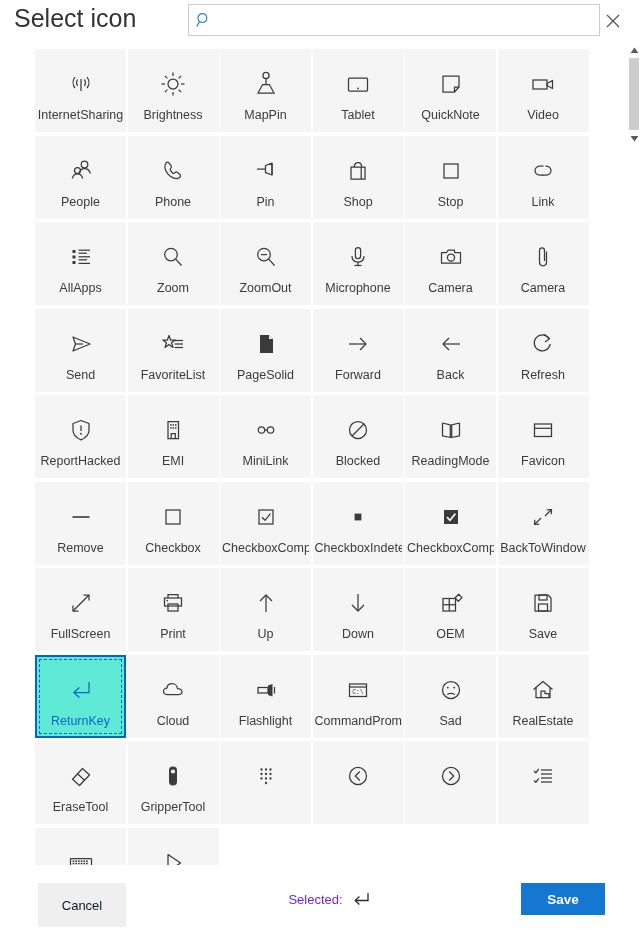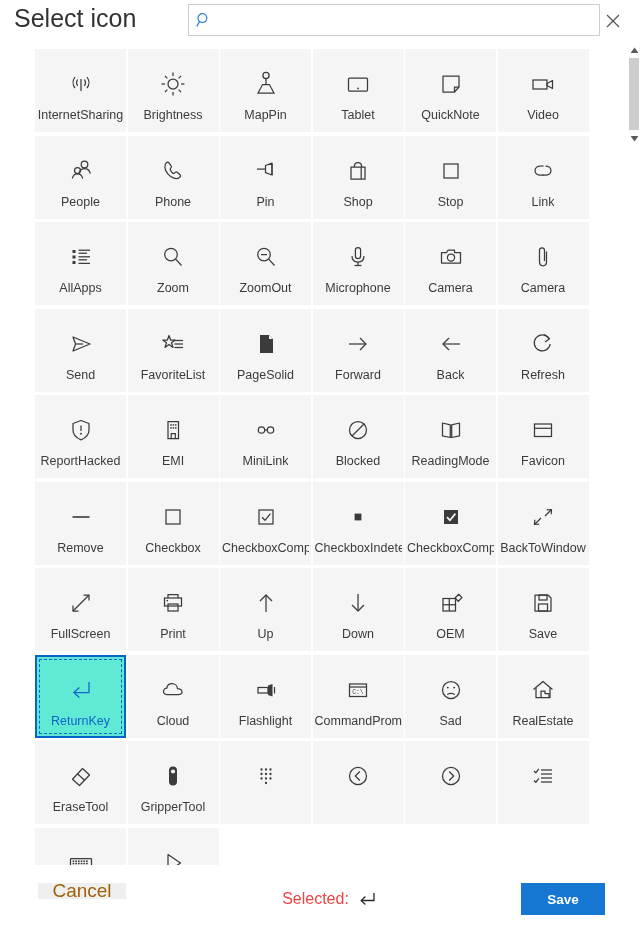--- a/index.html
+++ b/index.html
@@ -172,43 +172,43 @@
   
   .footer {
     position: absolute;
     left: 0; top: 865px;
     width: 642px; height: 65px;
     background: #ffffff;
   }
   .btn-cancel {
     position: absolute;
     left: 38px; top: 18px;
-    width: 88px; height: 16px;
+    width: 88px; height: 44px;
     background: #efefef;
     border: 1px solid #efefef;
     font-family: "Liberation Sans", sans-serif;
-    font-size: 19px;
-    color: #a16207;
+    font-size: 13px;
+    color: #0f172a;
     cursor: pointer;
     display: flex;
     align-items: center;
     justify-content: center;
   }
   .selected-wrap {
     position: absolute;
     left: 240px; top: 18px;
     width: 180px; height: 32px;
     display: flex;
     align-items: center;
     justify-content: center;
     gap: 7px;
   }
   .selected-label {
-    font-size: 16px;
-    color: #ef4444;
+    font-size: 13px;
+    color: #6d28d9;
   }
   .selected-glyph {
     display: flex;
     align-items: center;
     justify-content: center;
     color: #2b2b2b;
     width: 22px; height: 22px;
   }
   .btn-save {
     position: absolute;

